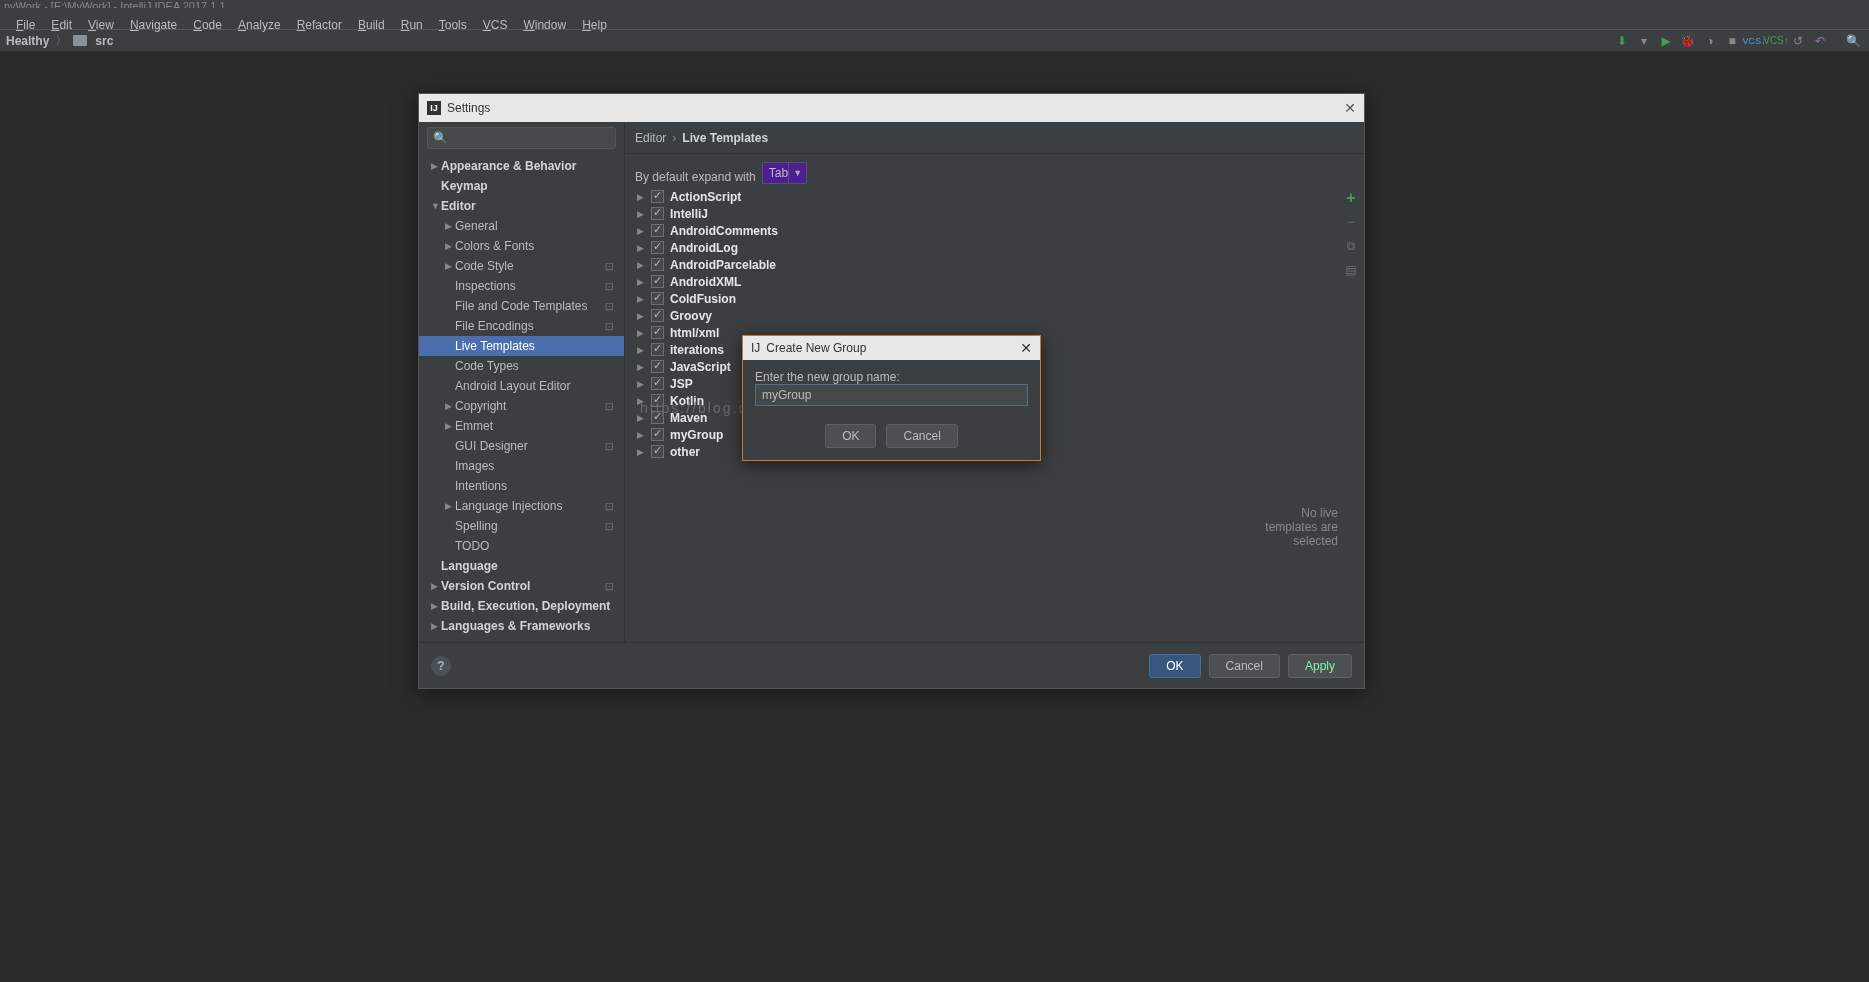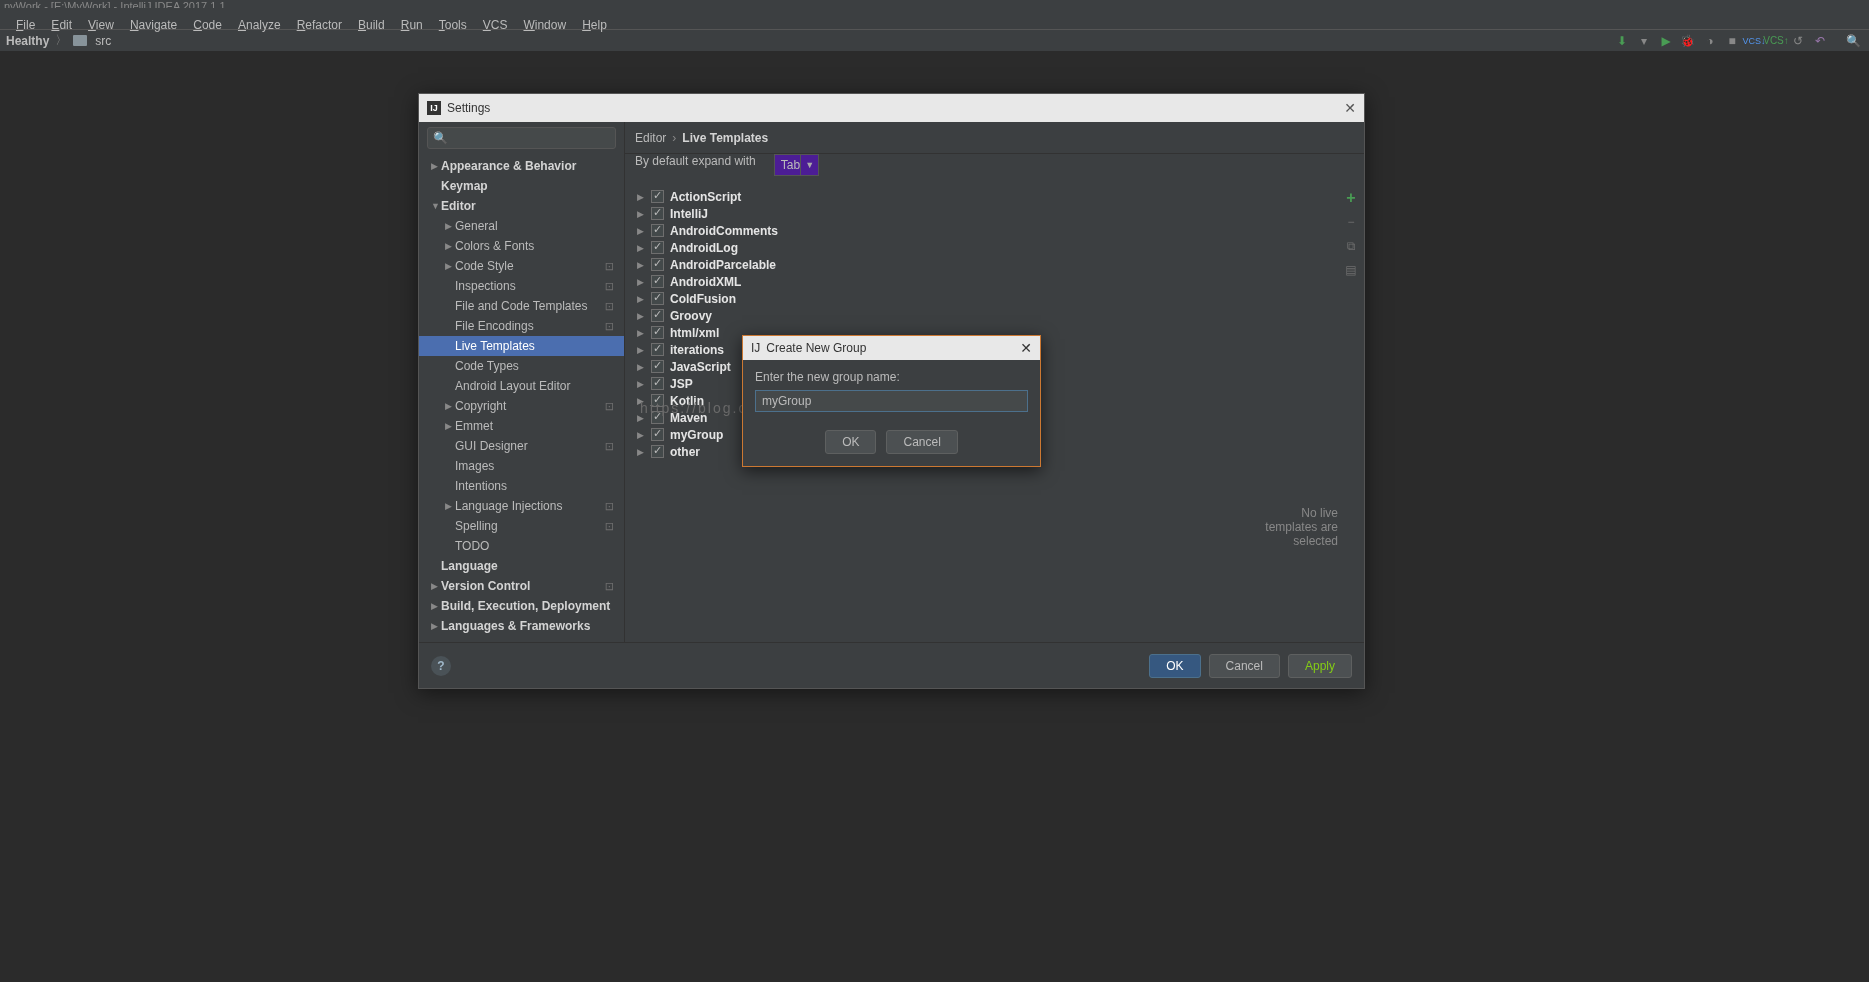--- a/index.html
+++ b/index.html
@@ -51,21 +51,21 @@
 .tree-item.selected .label { color: #fff; }
 .tree-item .proj-icon { position: absolute; right: 10px; color: #6e6e6e; font-size: 11px; }
 
 
 .settings-content { flex: 1; display: flex; flex-direction: column; background: #3c3f41; }
 .content-header { height: 32px; display: flex; align-items: center; padding: 0 10px; border-bottom: 1px solid #323232; }
 .content-header .crumb { color: #bbbbbb; }
 .content-header .sep { margin: 0 6px; color: #888; }
 .content-header .bold { font-weight: bold; color: #d4d4d4; }
 
-.expand-row { height: 30px; display: flex; align-items: flex-start; padding: 0 10px; gap: 18px; }
+.expand-row { height: 30px; display: flex; align-items: flex-end; padding: 0 10px; gap: 6px; }
 .expand-row select, .expand-row .combo { background: #4c1d95; border: 1px solid #555; color: #bbb; height: 22px; padding: 0 18px 0 6px; position: relative; display: inline-flex; align-items: center; }
 .combo .caret { position: absolute; right: 4px; font-size: 9px; color: #aaa; border-left: 1px solid #555; padding-left: 4px; height: 100%; display: flex; align-items: center; }
 
 .templates-wrap { flex: 1; display: flex; }
 .templates-list { flex: 1; padding: 4px 0; overflow-y: auto; }
 .tmpl-item { height: 17px; display: flex; align-items: center; padding-left: 12px; gap: 6px; }
 .tmpl-item .arrow { width: 8px; font-size: 9px; color: #888; }
 .tmpl-item input[type=checkbox] { appearance: none; width: 13px; height: 13px; border: 1px solid #6e6e6e; background: #43494a; position: relative; cursor: pointer; }
 .tmpl-item input[type=checkbox]:checked::after { content: "✓"; position: absolute; left: 1px; top: -2px; color: #bbbbbb; font-size: 11px; }
 .tmpl-item .name { color: #e5e5e5; font-weight: bold; }
@@ -75,29 +75,29 @@
 .templates-toolbar .tbtn2.green { color: #499c54; font-size: 16px; font-weight: bold; }
 
 .no-sel { position: absolute; left: 633px; right: 26px; top: 384px; text-align: right; color: #888; }
 
 
 .settings-footer { height: 46px; border-top: 1px solid #323232; display: flex; align-items: center; justify-content: space-between; padding: 0 12px; }
 .settings-footer .help { width: 20px; height: 20px; border-radius: 50%; background: #4a5257; color: #9fb7c9; display: flex; align-items: center; justify-content: center; font-weight: bold; cursor: pointer; }
 .footer-buttons { display: flex; gap: 8px; }
 .btn { height: 24px; padding: 0 16px; background: #4c5052; border: 1px solid #5e6060; color: #bbbbbb; cursor: pointer; display: inline-flex; align-items: center; border-radius: 3px; }
 .btn.primary { background: #365880; border-color: #4c708c; color: #fff; }
-.btn.disabled { color: #84cc16; cursor: default; }
+.btn.disabled { color: #86efac; cursor: default; }
 
 
 .modal { position: absolute; left: 742px; top: 335px; width: 299px; background: #3c3f41; border: 1px solid #cc7832; box-shadow: 0 4px 16px rgba(0,0,0,0.6); }
 .modal-titlebar { height: 24px; background: #e8e8e8; display: flex; align-items: center; justify-content: space-between; padding: 0 8px; color: #333; }
 .modal-titlebar .tb-left { display: flex; align-items: center; gap: 6px; }
 .modal-titlebar .close-x { cursor: pointer; font-size: 14px; color: #333; }
 .modal-body { padding: 10px 12px; }
-.modal-body .prompt { color: #bbbbbb; margin-bottom: 6px; }
+.modal-body .prompt { color: #bbbbbb; margin-bottom: 0; }
 .modal-body input { width: 100%; height: 22px; background: #45494a; border: 1px solid #4c708c; color: #bbb; padding: 0 6px; outline: none; }
 .modal-footer { display: flex; justify-content: center; gap: 10px; padding: 8px 0 12px 0; }
 
 
 .watermark { position: absolute; color: #6a6a6a; font-size: 14px; letter-spacing: 2px; pointer-events: none; }
 </style>
 </head>
 <body>
 
 <div class="titlebar">nyWork - [E:\MyWork] - IntelliJ IDEA 2017.1.1</div>
@@ -116,21 +116,21 @@
     <span class="menu-item"><u>V</u>CS</span>
     <span class="menu-item"><u>W</u>indow</span>
     <span class="menu-item"><u>H</u>elp</span>
   </div>
 
 <div class="navbar">
   <div class="navbar-left">
     <span class="crumb">Healthy</span>
     <span style="color:#888">〉</span>
     <span class="folder-icon"></span>
-    <span class="crumb" style="font-weight:normal">src</span>
+    <span class="crumb" style="font-weight:bold">src</span>
   </div>
   <div class="navbar-right">
     <span class="tbtn green">⬇</span>
     <span class="tbtn">▾</span>
     <span class="tbtn green">▶</span>
     <span class="tbtn">🐞</span>
     <span class="tbtn">◑</span>
     <span class="tbtn">■</span>
     <span class="tbtn" style="color:#5394ec;font-size:9px">VCS↓</span>
     <span class="tbtn green" style="font-size:10px">VCS↑</span>

